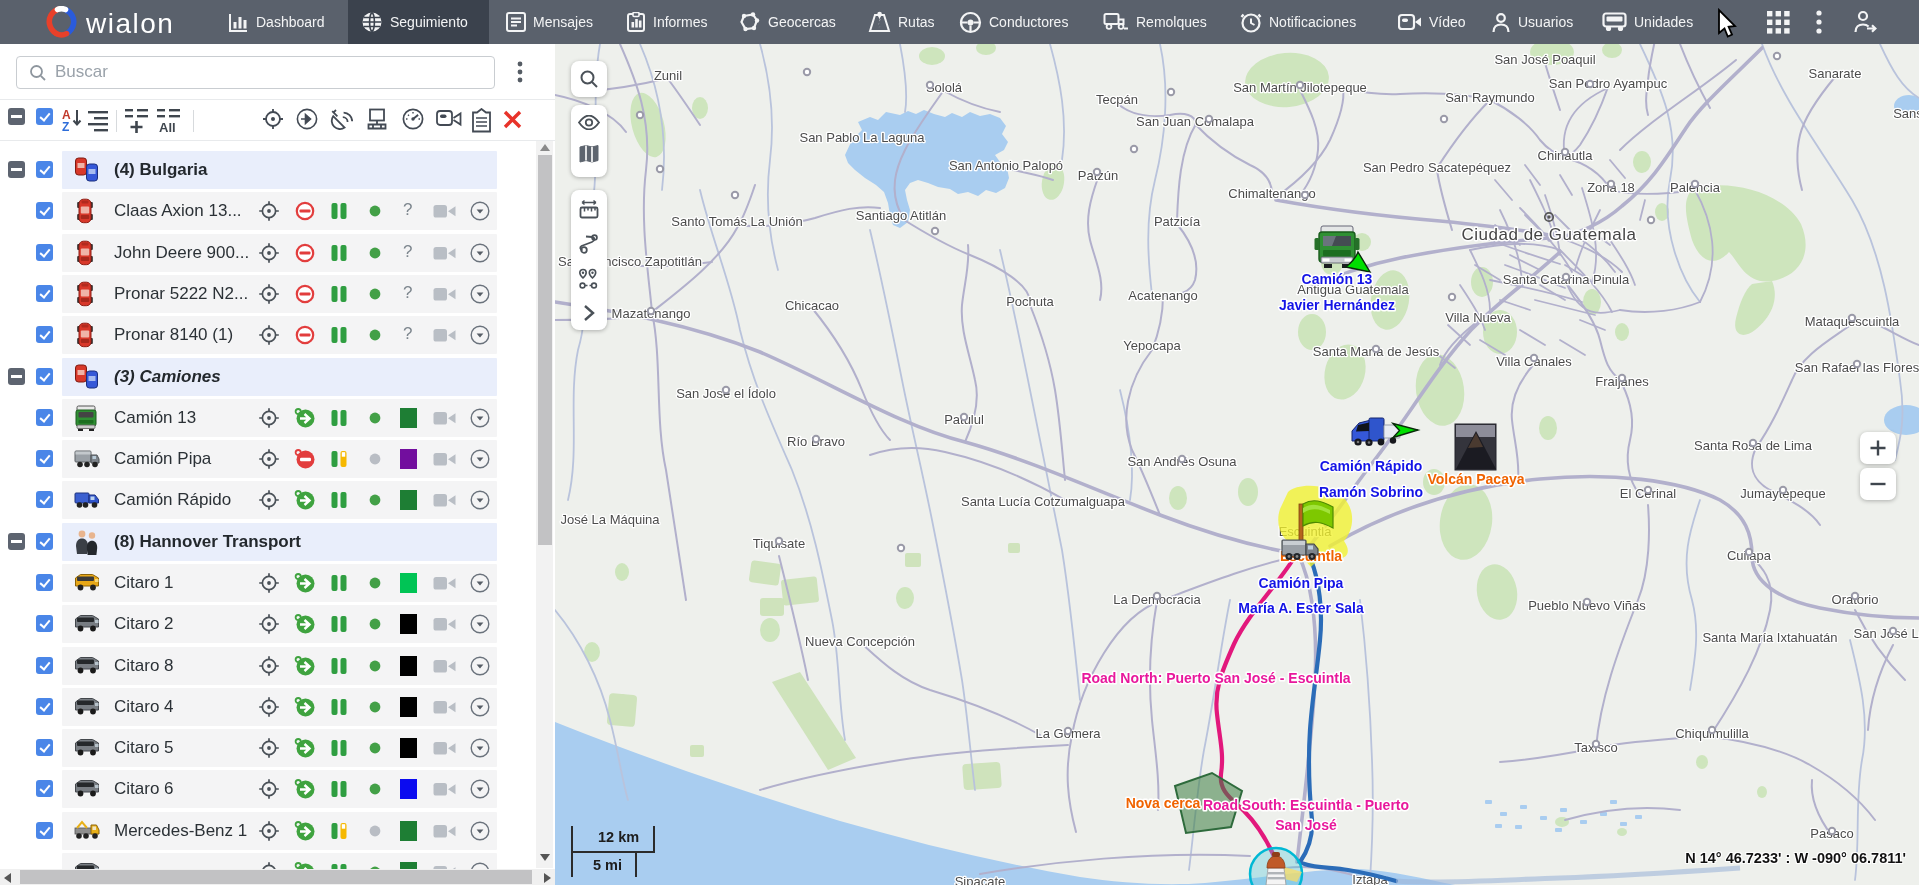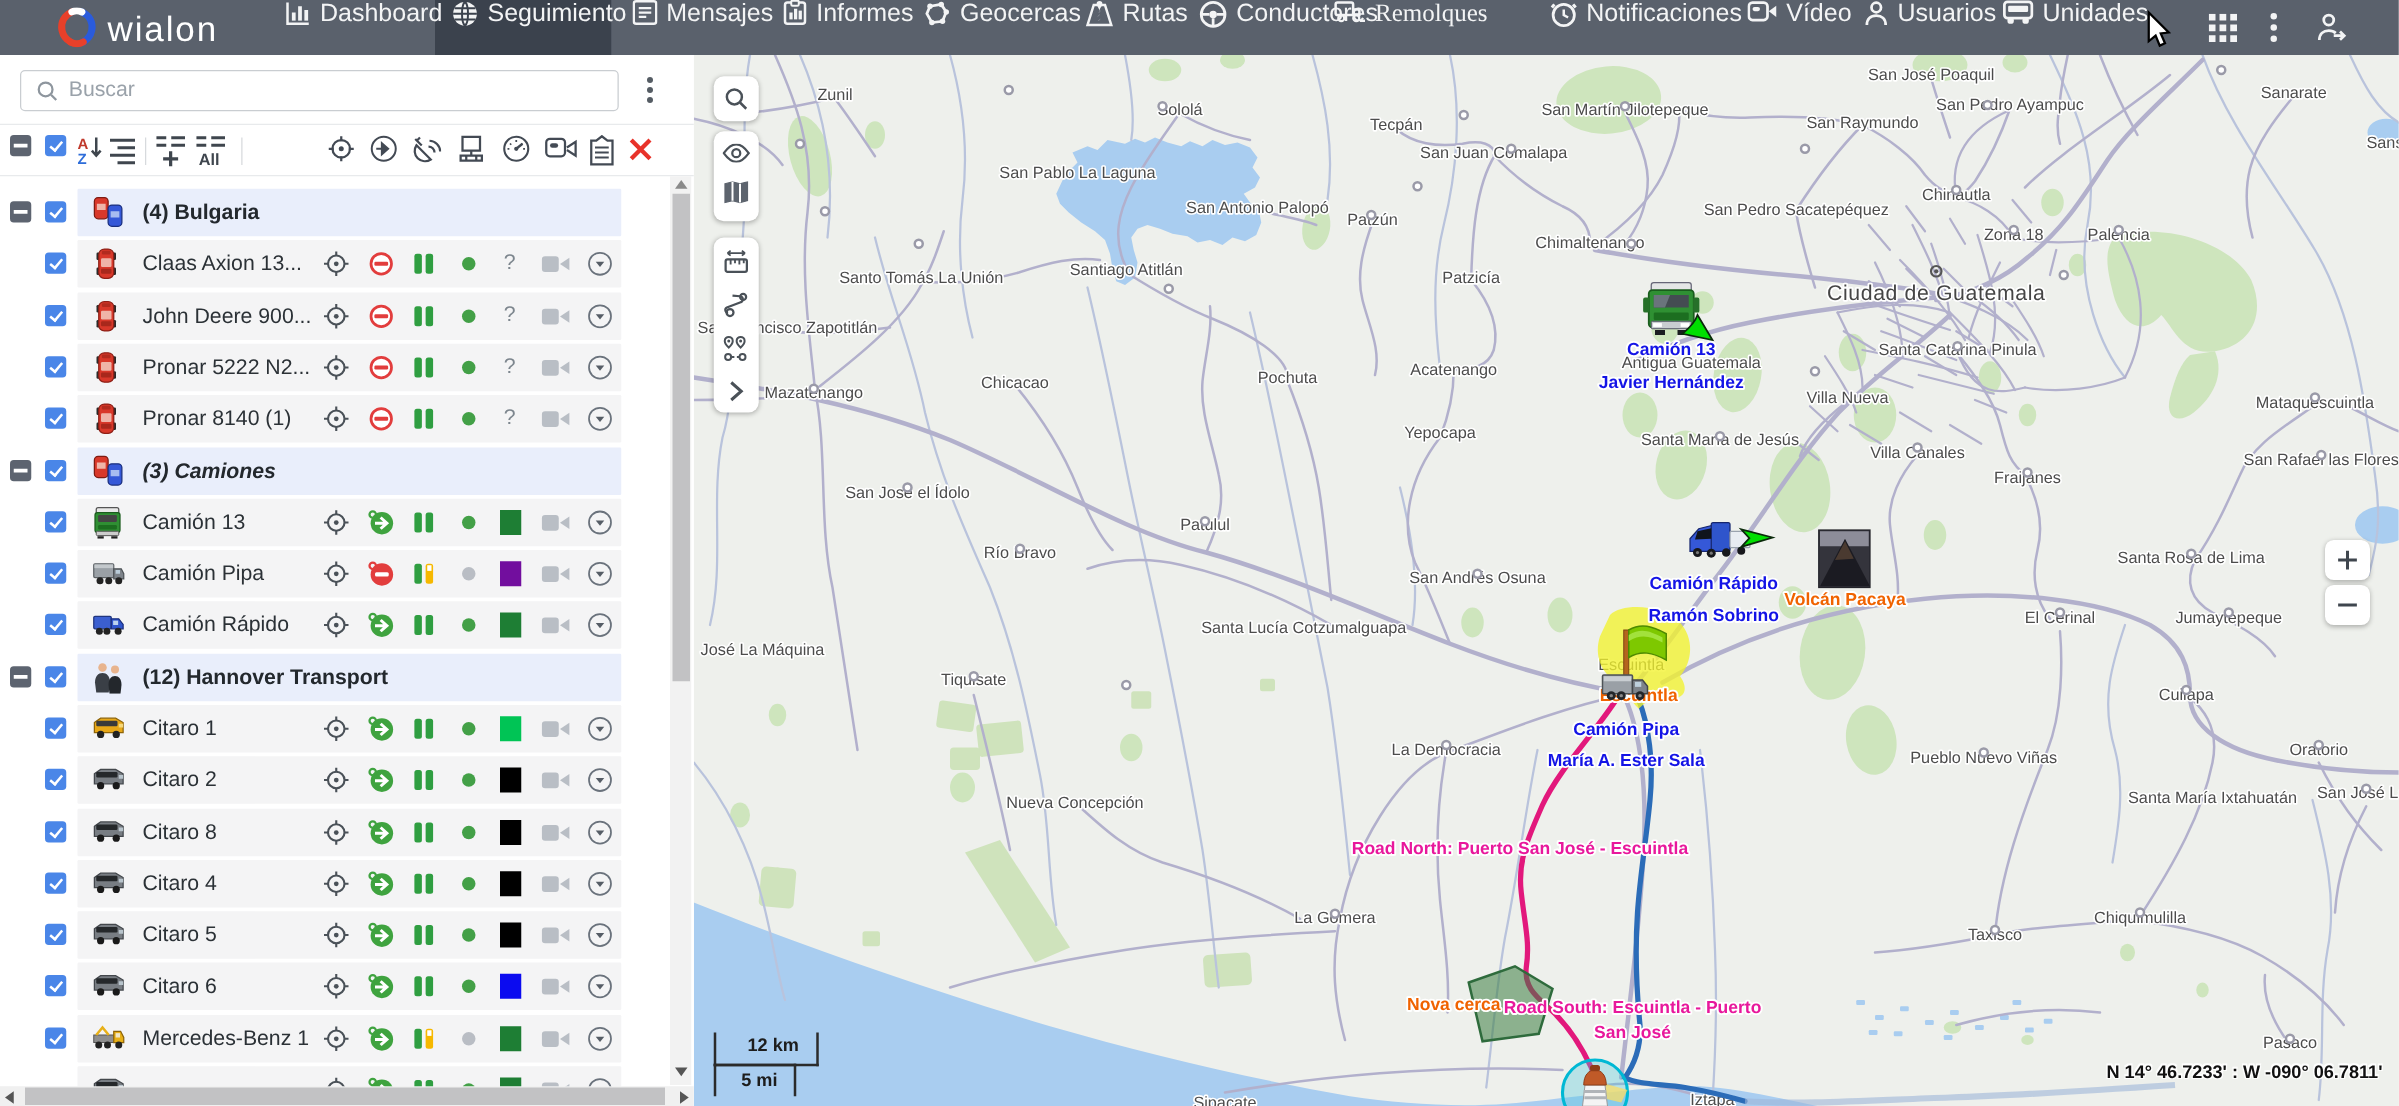--- a/index.html
+++ b/index.html
@@ -1,19 +1,19 @@
 <!DOCTYPE html>
 <html><head>
 <meta charset="utf-8">
 <style>
 html,body{margin:0;padding:0;width:1919px;height:885px;overflow:hidden;background:#fff;font-family:"Liberation Sans",sans-serif;}
 #app{position:absolute;left:0;top:0;width:1919px;height:637px;}
 
 #nav{position:absolute;left:0;top:0;width:1919px;height:44px;background:#5a616c;z-index:50;}
-.nitem{position:absolute;top:0;height:44px;display:flex;color:#f3f4f5;font-size:20px;white-space:nowrap;}
+.nitem{position:absolute;top:0;height:44px;display:flex;align-items:center;color:#f3f4f5;font-size:14px;white-space:nowrap;}
 .nitem svg{margin-right:7px;}
 .ntab{position:absolute;top:0;height:44px;background:#3b424d;}
 
 #side{position:absolute;left:0;top:44px;width:555px;height:841px;background:#fff;z-index:20;}
 #sbox{position:absolute;left:16px;top:12px;width:477px;height:31px;border:1px solid #c9cdd1;border-radius:4px;}
 #sbox .ph{position:absolute;left:38px;top:5px;font-size:17px;color:#9aa2aa;}
 .hr1{position:absolute;left:0;width:555px;height:1px;background:#e8eaec;}
 .ticon{position:absolute;top:64px;}
 .tsep{position:absolute;top:66px;width:1px;height:22px;background:#d7dadd;}
 
@@ -82,21 +82,21 @@
  <div class="nitem" style="left:868px;"><svg width="23" height="22" viewBox="0 0 23 22">
           <path d="M2 20 L7 4 h9 l5 16 Z" fill="none" stroke="#f3f4f5" stroke-width="2"></path>
           <path d="M11.5 15.8 l0.1 0.1 M10.8 12.5 l0.1 .1 M11.8 9.2 l0.1 .1" stroke="#f3f4f5" stroke-width="2.4"></path>
           <path d="M11.5 9 c0-2.5-2.2-4-2.2-6 a2.3 2.3 0 0 1 4.6 0 c0 2-2.4 3.5-2.4 6z" fill="#f3f4f5"></path>
         </svg>Rutas</div>
  <div class="nitem" style="left:959px;"><svg width="23" height="23" viewBox="0 0 23 23">
           <circle cx="11.5" cy="11.5" r="9.5" fill="none" stroke="#f3f4f5" stroke-width="2.2"></circle>
           <circle cx="11.5" cy="11.5" r="3" fill="#f3f4f5"></circle>
           <path d="M2.5 11.5 h6 M14.5 11.5 h6 M11.5 14.5 v6" stroke="#f3f4f5" stroke-width="2.2"></path>
         </svg>Conductores</div>
- <div class="nitem" style="left:1067px;font-family:Liberation Serif, serif;"><svg width="26" height="20" viewBox="0 0 26 20">
+ <div class="nitem" style="left:1103px;"><svg width="26" height="20" viewBox="0 0 26 20">
           <rect x="1.5" y="2" width="14" height="10" rx="1.5" fill="none" stroke="#f3f4f5" stroke-width="2"></rect>
           <path d="M15.5 12 h5 v-4.5 h-5" fill="none" stroke="#f3f4f5" stroke-width="2"></path>
           <circle cx="6" cy="14.5" r="2.4" fill="none" stroke="#f3f4f5" stroke-width="1.8"></circle>
           <circle cx="18" cy="14.5" r="2.4" fill="none" stroke="#f3f4f5" stroke-width="1.8"></circle>
           <path d="M21 16.5 h4" stroke="#f3f4f5" stroke-width="2"></path>
         </svg>Remolques</div>
  <div class="nitem" style="left:1240px;"><svg width="22" height="22" viewBox="0 0 22 22">
           <circle cx="11" cy="12" r="8.5" fill="none" stroke="#f3f4f5" stroke-width="2.2"></circle>
           <path d="M11 7.5 v4.5 l3.5 2" stroke="#f3f4f5" stroke-width="2" fill="none"></path>
           <path d="M3.5 3.5 L1.5 6 M18.5 3.5 L20.5 6" stroke="#f3f4f5" stroke-width="2.4"></path>
@@ -539,21 +539,21 @@
       </div>
  <div class="mb" style="left:8px;top:489px;"></div>
  <div class="cb" style="left:36px;top:489px;"></div>
  <div class="row grow" style="top:479px;">
         <svg class="uicon" width="26" height="26" viewBox="0 0 26 26">
           <circle cx="8" cy="5" r="3.4" fill="#e8b48e"></circle>
           <path d="M2 17 c0-5 2.6-7.6 6-7.6 s6 2.6 6 7.6 l-1 8 h-10 Z" fill="#3a3f46"></path>
           <circle cx="18" cy="6.5" r="3.2" fill="#e8b48e"></circle>
           <path d="M12.8 19 c0-5 2.2-7.2 5.2-7.2 s5.2 2.2 5.2 7.2 l-0.8 7 h-8.8 Z" fill="#23272c"></path>
         </svg>
-        <span class="rname gname">(12) Hannover Transport</span>
+        <span class="rname gname">(8) Hannover Transport</span>
       </div>
  <div class="cb" style="left:36px;top:530px;"></div>
  <div class="row" style="top:520px;">
         <svg class="uicon" width="26" height="24" viewBox="0 0 26 24">
           <path d="M1.5 8 l5-3.5 h12 l6 3.5 v8 h-23 Z" fill="#e8a818" stroke="#8e6408" stroke-width="1"></path>
           <rect x="3" y="6.5" width="17" height="4.5" rx="1" fill="#3a3a3a"></rect>
           <circle cx="6.5" cy="17.5" r="2.9" fill="#222"></circle>
           <circle cx="19" cy="17.5" r="2.9" fill="#222"></circle>
           <rect x="21" y="9" width="3.5" height="3" fill="#f6d87a"></rect>
         </svg>

